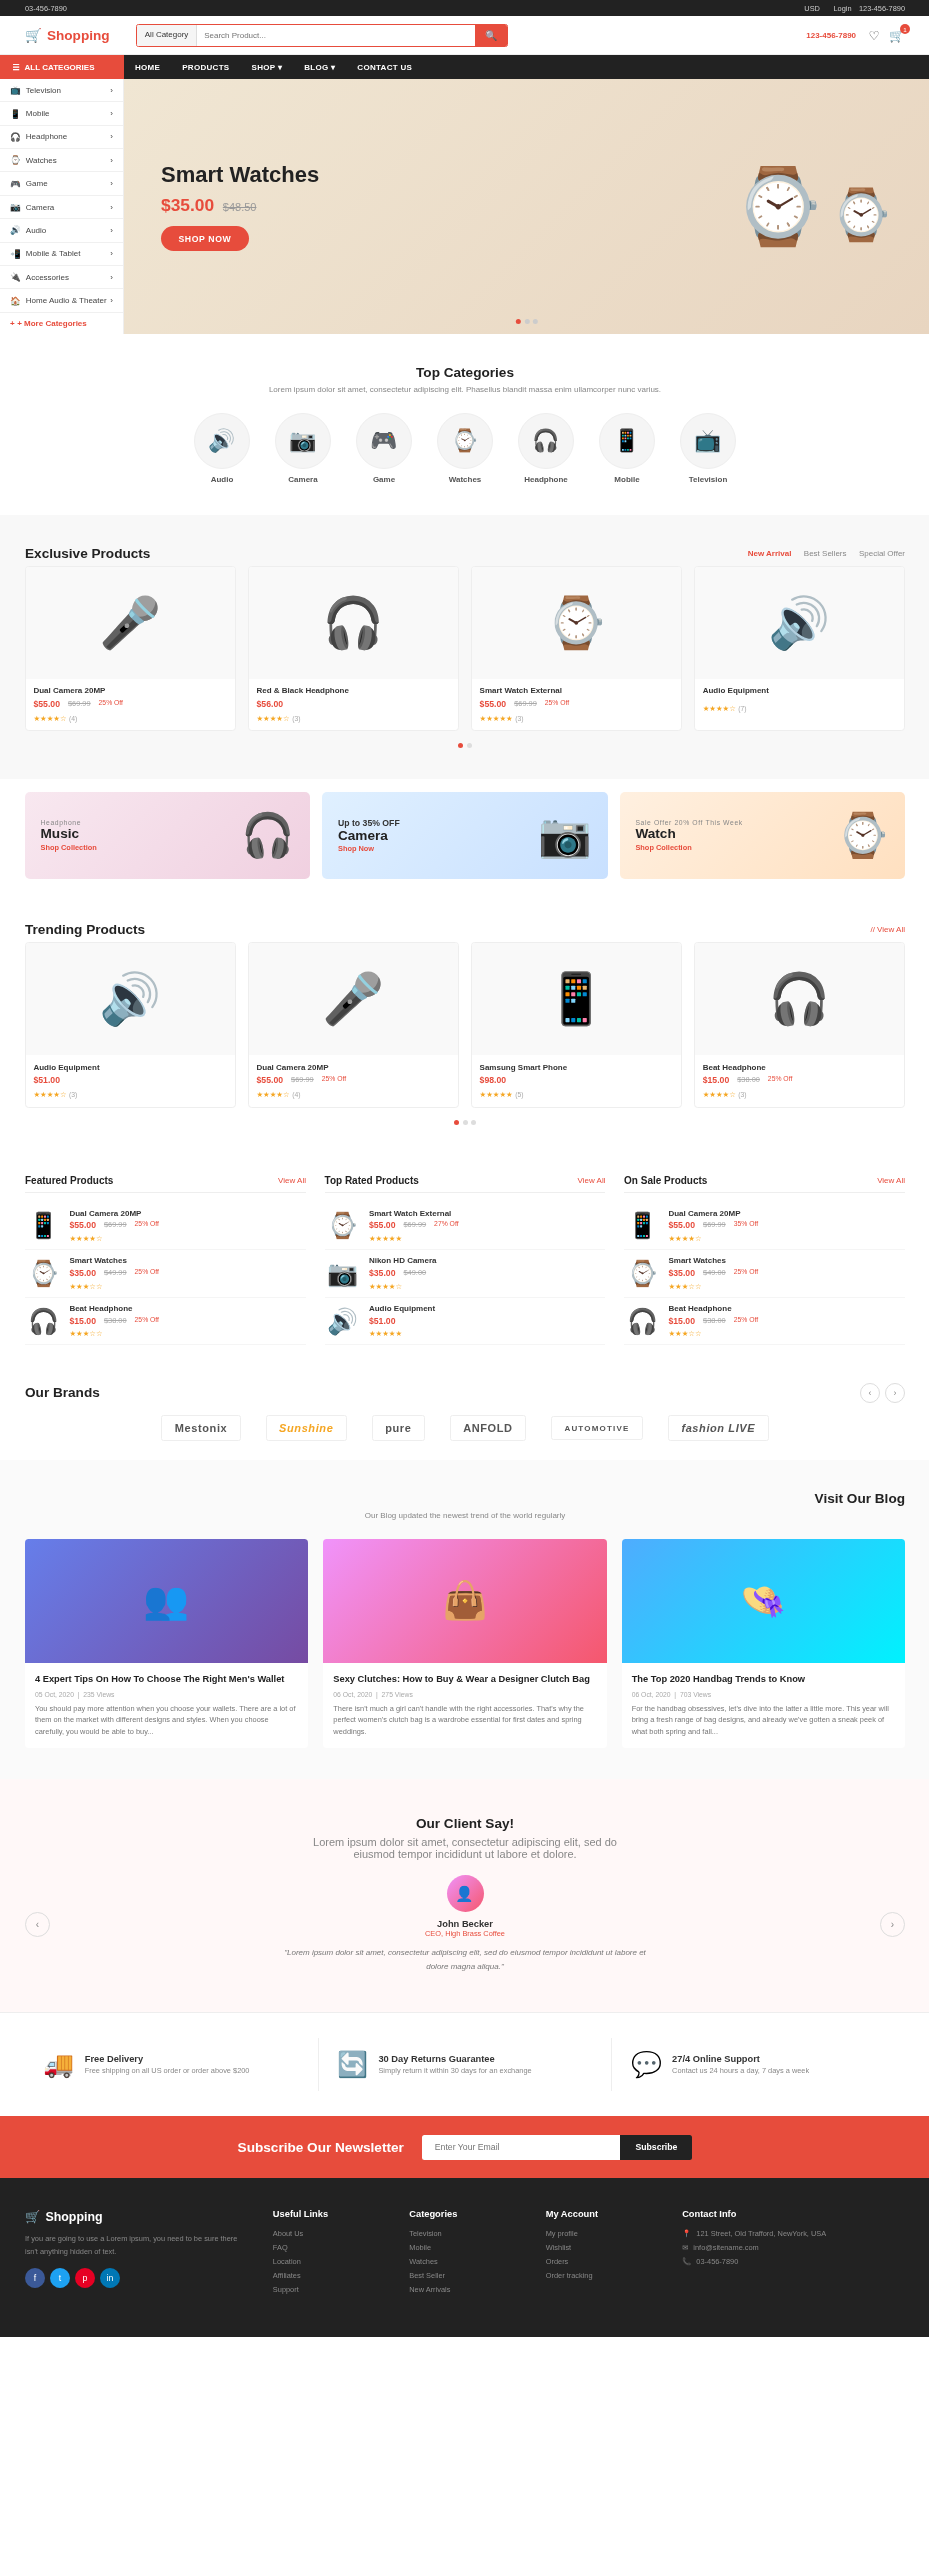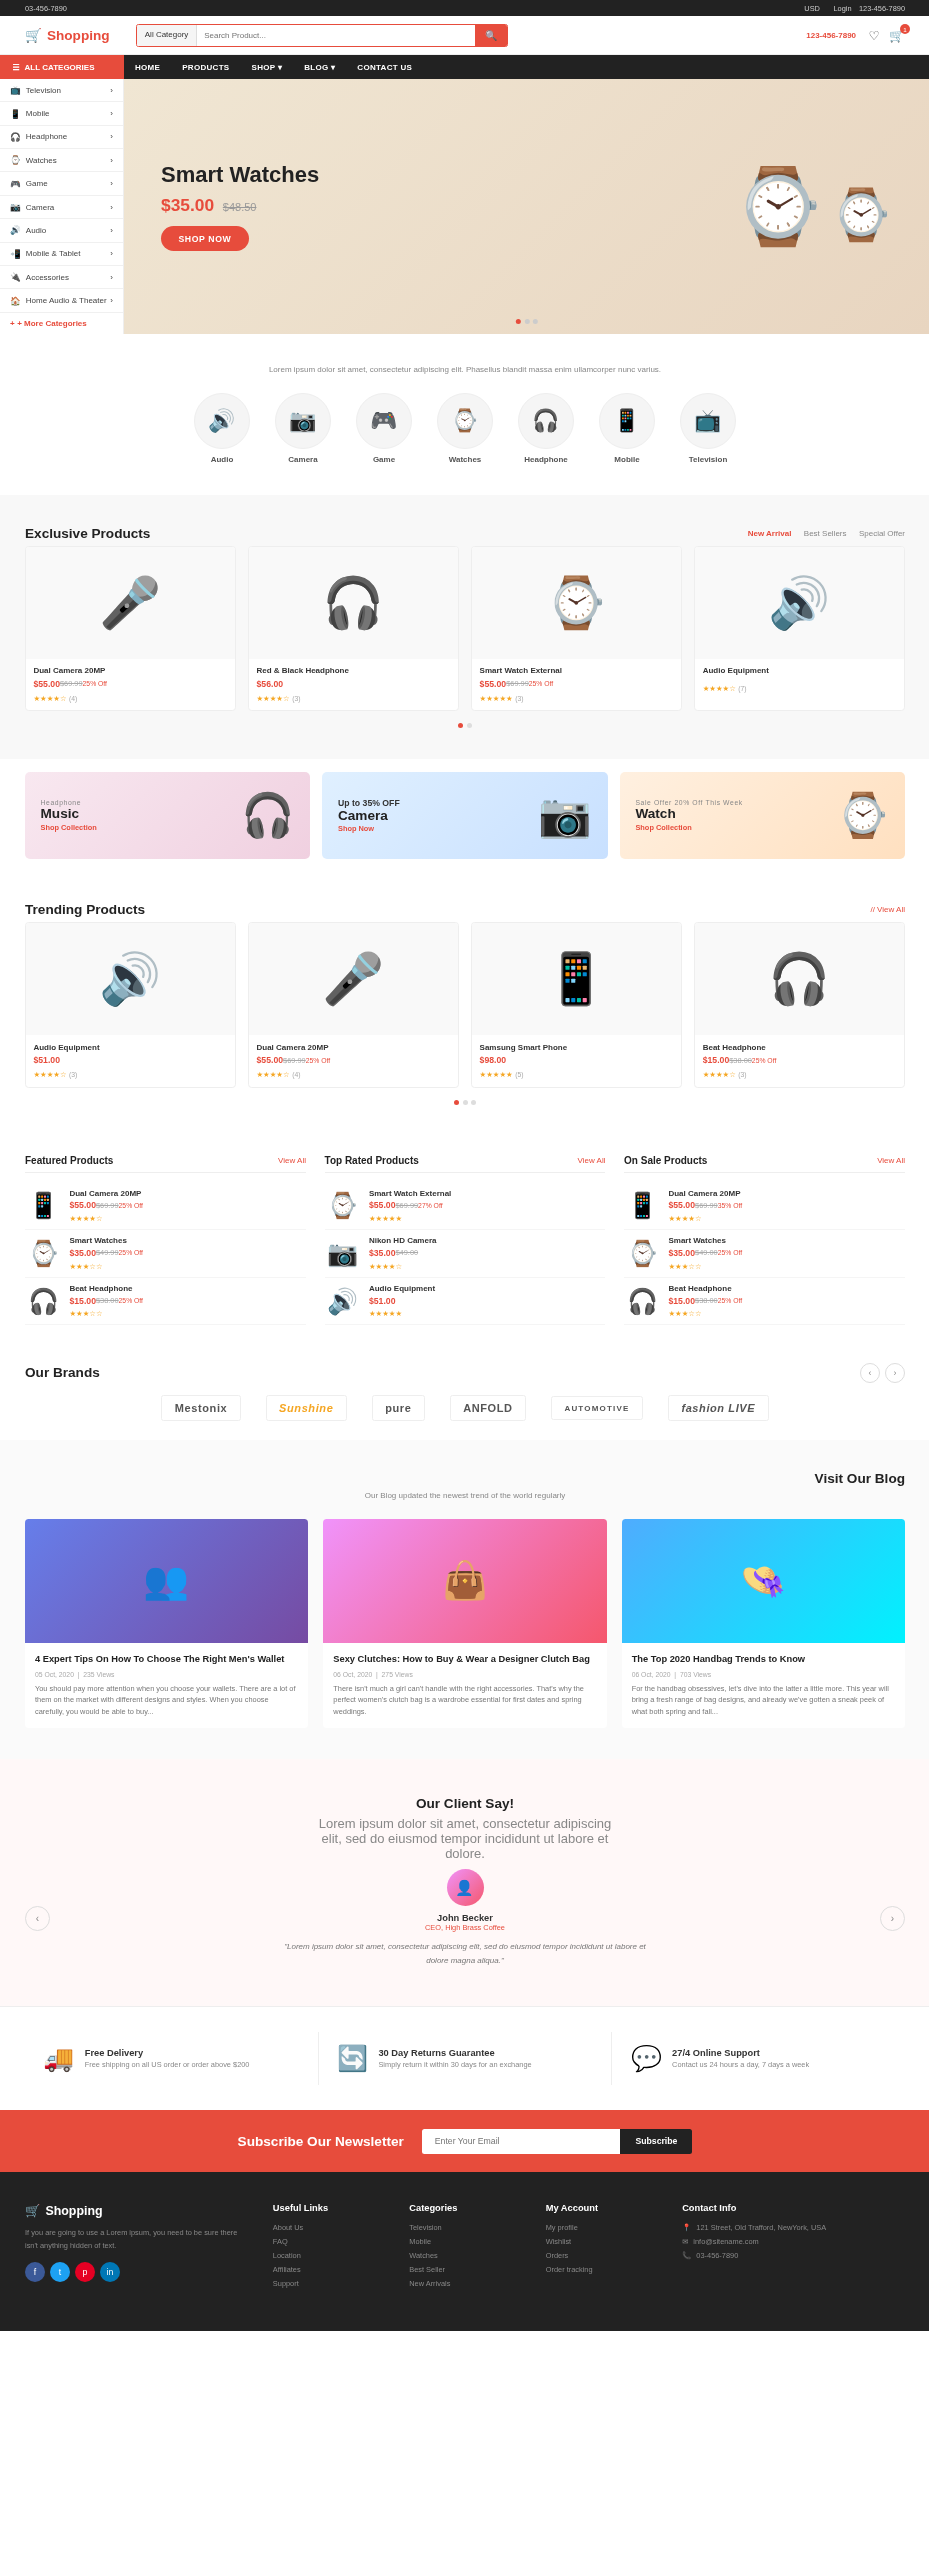--- a/index.html
+++ b/index.html
@@ -60,21 +60,21 @@
     .category-item { display: flex; flex-direction: column; align-items: center; gap: 6.2px; cursor: pointer; }
     .category-circle { width: 56px; height: 56px; border-radius: 50%; background: #f5f5f5; display: flex; align-items: center; justify-content: center; font-size: 22px; border: 1.2px solid #eee; }
     .category-label { font-size: 8px; color: #555; font-weight: bold; }
 
     
     .products-grid { display: grid; grid-template-columns: repeat(4, 1fr); gap: 12.4px; }
     .product-card { border: 0.6px solid #eee; border-radius: 3.7px; overflow: hidden; background: #fff; transition: box-shadow 0.2s; cursor: pointer; }
     .product-image { background: #f9f9f9; display: flex; align-items: center; justify-content: center; height: 112px; font-size: 50px; }
     .product-info { padding: 7.4px; }
     .product-name { font-size: 8px; font-weight: bold; color: #333; margin-bottom: 3.7px; }
-    .product-prices { display: flex; align-items: center; gap: 0; margin-bottom: 3.7px; }
+    .product-prices { display: flex; gap: 8px; margin-bottom: 3.7px; }
     .product-price { font-size: 8.7px; color: #e74c3c; font-weight: bold; }
     .product-price-old { font-size: 7.4px; color: #aaa; text-decoration: line-through; }
     .product-discount { font-size: 6.8px; color: #e74c3c; }
     .product-stars { color: #f5a623; font-size: 7.4px; }
     .product-rating-count { color: #aaa; font-size: 6.8px; margin-left: 2.5px; }
     .carousel-dots { display: flex; justify-content: center; gap: 3.7px; margin-top: 12.4px; }
     .carousel-dot { width: 5px; height: 5px; border-radius: 50%; background: #ddd; cursor: pointer; }
     .carousel-dot.active { background: #e74c3c; }
 
     
@@ -316,20 +316,21 @@
     </div>
     <div class="hero-dots">
       <div class="hero-dot active"></div>
       <div class="hero-dot"></div>
       <div class="hero-dot"></div>
     </div>
   </div>
 </div>
 
 <div class="categories-section">
+  <h2 class="section-title" style="text-align:center; margin-bottom:5px;">Top Categories</h2>
   <p class="section-subtitle">Lorem ipsum dolor sit amet, consectetur adipiscing elit. Phasellus blandit massa enim ullamcorper nunc varius.</p>
   <div class="categories-grid">
     <div class="category-item">
       <div class="category-circle">🔊</div>
       <span class="category-label">Audio</span>
     </div>
     <div class="category-item">
       <div class="category-circle">📷</div>
       <span class="category-label">Camera</span>
     </div>
@@ -691,21 +692,21 @@
           <span>703 Views</span>
         </div>
         <div class="blog-excerpt">For the handbag obsessives, let's dive into the latter a little more. This year will bring a fresh range of bag designs, and already we've gotten a sneak peek of what both spring and fall...</div>
       </div>
     </div>
   </div>
 </div>
 
 <div class="testimonial-section">
   <h2 class="section-title" style="margin-bottom:5px;">Our Client Say!</h2>
-  <p style="font-size:13px; color:#888; max-width:310px; margin:0 auto 8px;">Lorem ipsum dolor sit amet, consectetur adipiscing elit, sed do eiusmod tempor incididunt ut labore et dolore.</p>
+  <p style="font-size:11px; color:#888; max-width:310px; margin:0 auto 15px;">Lorem ipsum dolor sit amet, consectetur adipiscing elit, sed do eiusmod tempor incididunt ut labore et dolore.</p>
   <div class="testimonial-nav">
     <button class="testimonial-arrow">‹</button>
     <div class="testimonial-content">
       <div class="testimonial-avatar">👤</div>
       <div class="testimonial-name">John Becker</div>
       <div class="testimonial-role">CEO, High Brass Coffee</div>
       <div class="testimonial-text">"Lorem ipsum dolor sit amet, consectetur adipiscing elit, sed do eiusmod tempor incididunt ut labore et dolore magna aliqua."</div>
     </div>
     <button class="testimonial-arrow">›</button>
   </div>

